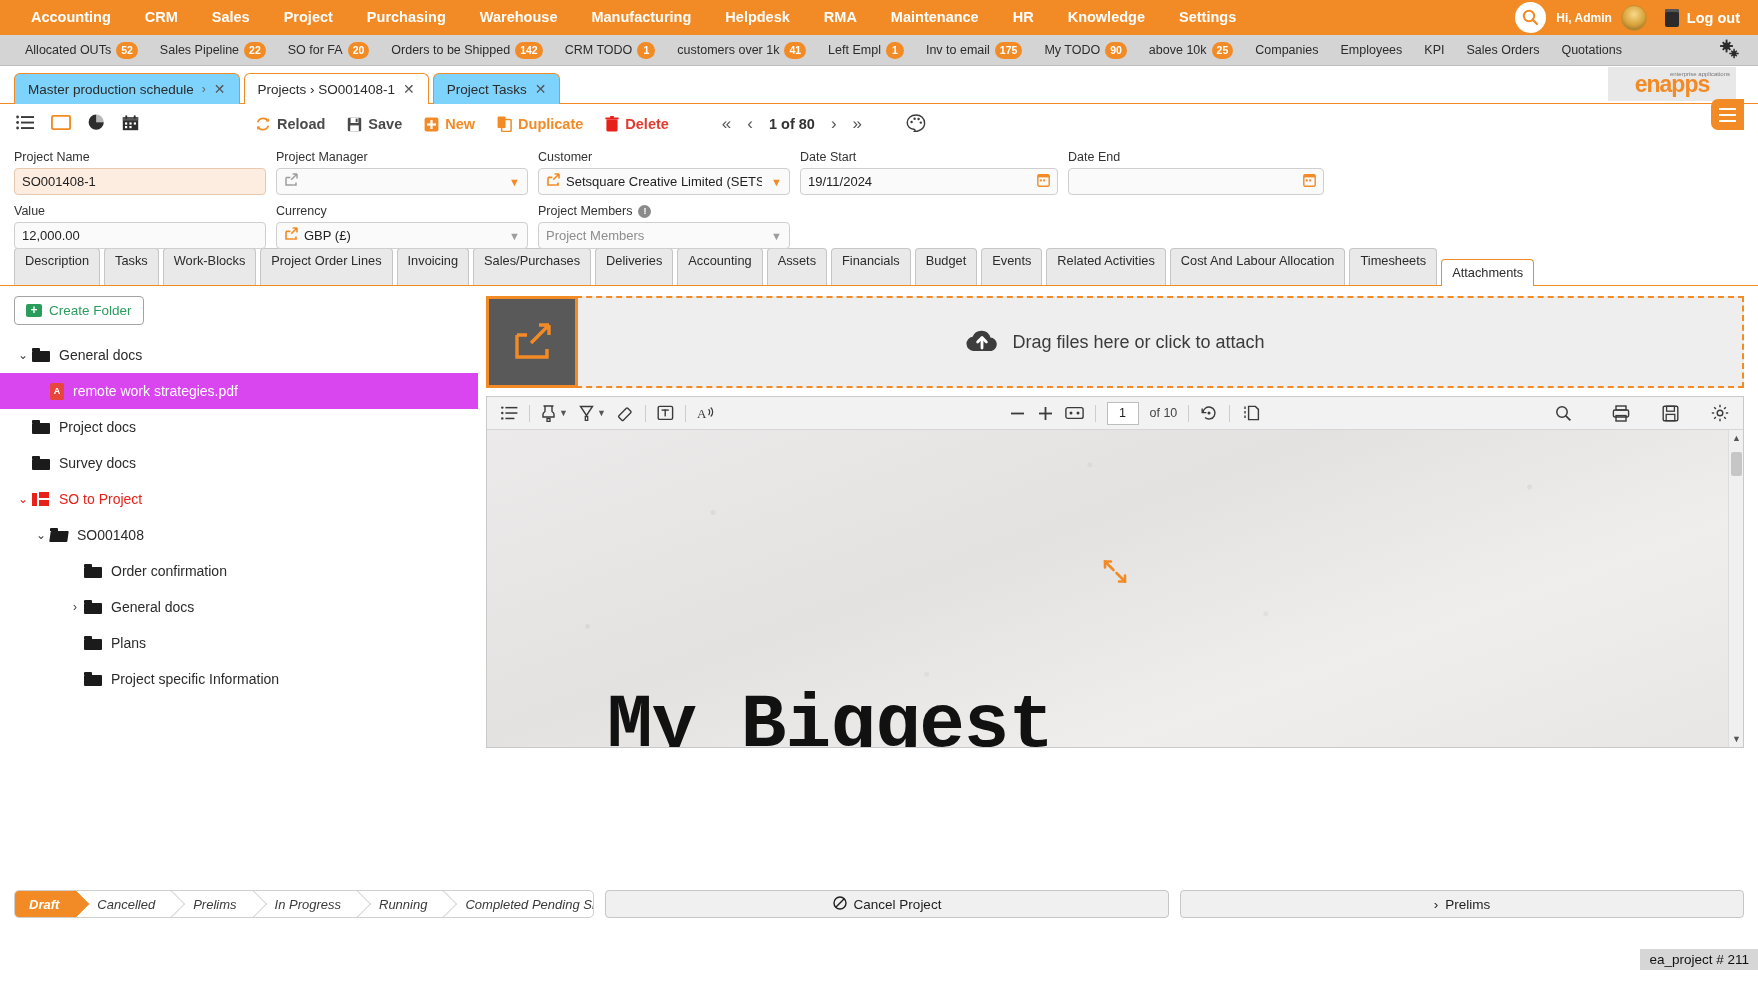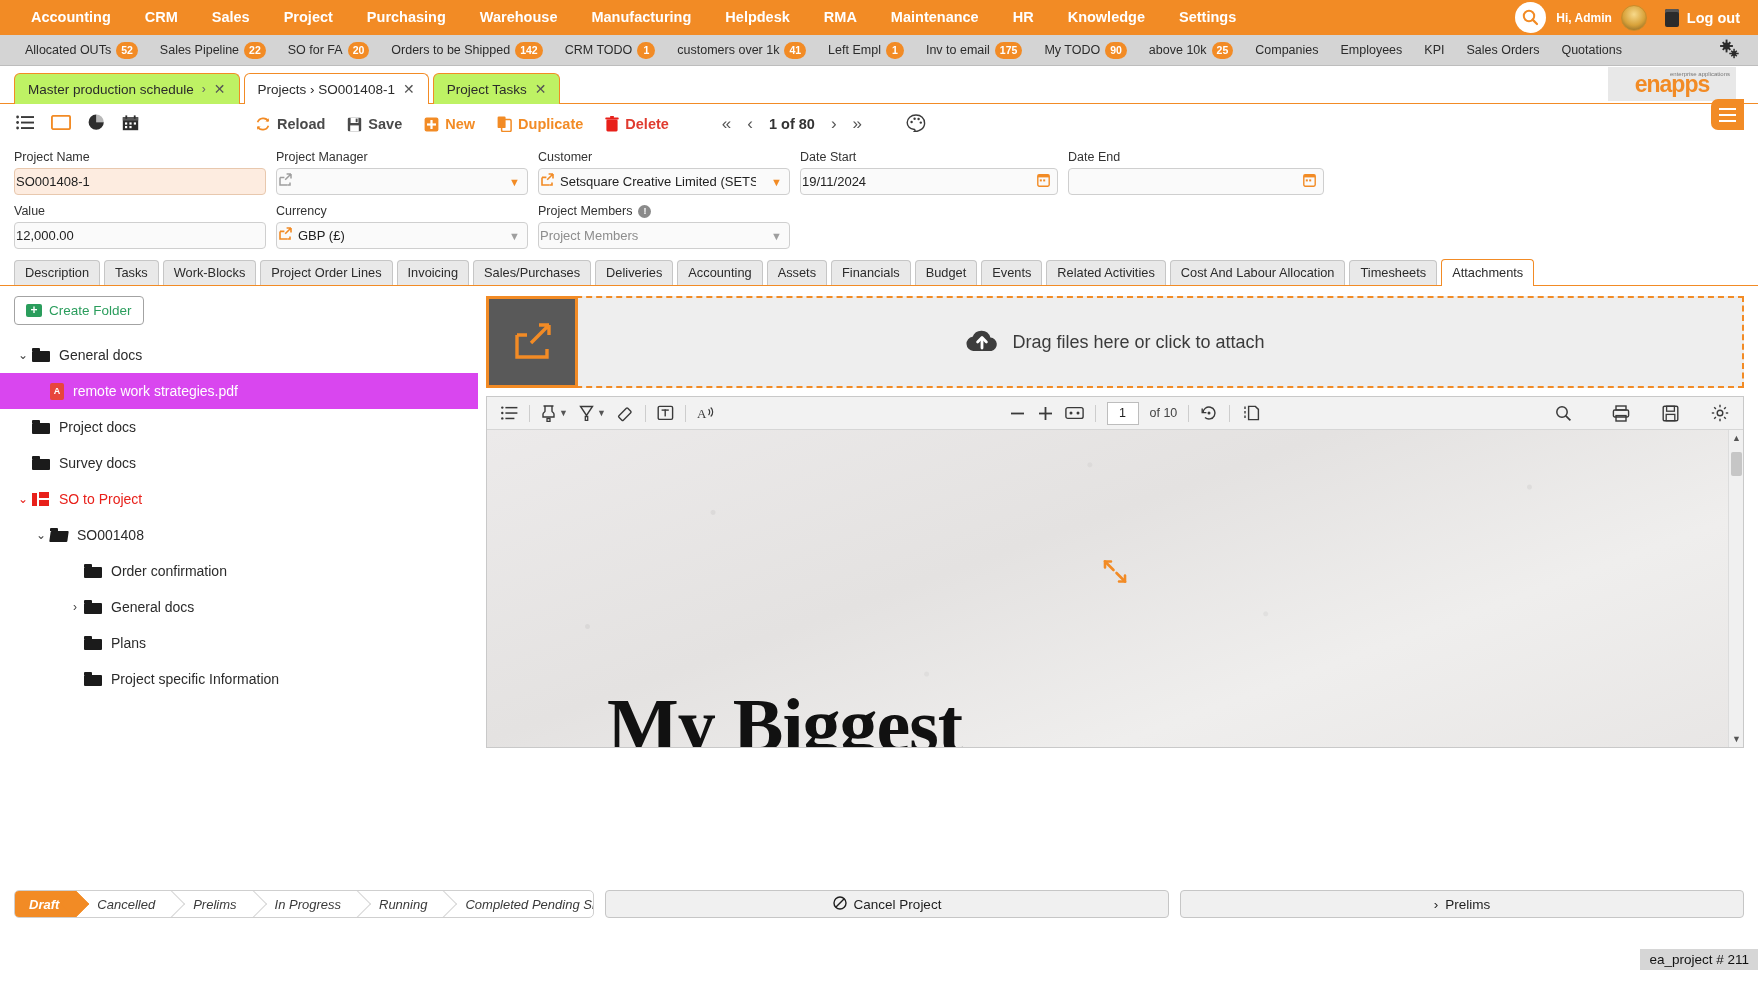--- a/index.html
+++ b/index.html
@@ -56,21 +56,21 @@
   .tabstrip {
     height:38px; background:#fff; display:flex; align-items:flex-end;
     padding-left:14px; position:relative;
   }
   .tabstrip::after{
     content:""; position:absolute; left:0; right:0; bottom:0; height:1px; background:#F28B25;
   }
   .wtab {
     height:31px; display:flex; align-items:center; gap:8px;
     padding:0 13px; border:1px solid #F28B25; border-bottom:none;
-    border-radius:6px 6px 0 0; background:#bef264; margin-right:4px;
+    border-radius:6px 6px 0 0; background:#7dd3fc; margin-right:4px;
     font-size:13.5px; color:#2b2b2b; cursor:pointer; position:relative; z-index:1;
   }
   .wtab.active { background:#fff; z-index:3; }
   .wtab .x { font-size:14px; color:#555; cursor:pointer; }
   .wtab .chev { color:#666; font-size:12px; }
   .enapps-logo{
     position:absolute; right:22px; top:1px; width:128px; height:34px;
     display:flex; align-items:center; justify-content:center;
     background:#e8e8e8; color:#F28B25; font-weight:bold; font-size:23px;
     font-family:"Liberation Sans", sans-serif; letter-spacing:-1px;
@@ -101,39 +101,39 @@
   .form { padding:6px 14px 0 14px; }
   .formrow { display:flex; gap:10px; margin-bottom:9px; }
   .fld { display:flex; flex-direction:column; }
   .fld .lab { font-size:12.5px; color:#333; margin-bottom:4px; display:flex; align-items:center; gap:6px;}
   .info-dot {
     width:13px;height:13px;border-radius:50%;background:#8a8a8a;color:#fff;
     font-size:9px;line-height:13px;text-align:center;font-weight:bold;
   }
   .inp {
     height:27px; border:1px solid #cfcfcf; border-radius:4px; background:#fafafa;
-    display:flex; align-items:center; padding:0 1px; font-size:13px; color:#222;
+    display:flex; align-items:center; padding:0 7px; font-size:13px; color:#222;
     position:relative; gap:6px;
   }
   .inp.highlight { background:#fdece0; border-color:#e8c8ae; }
   .inp .ph { color:#8d8d8d; }
   .inp .caret { position:absolute; right:7px; color:#F28B25; font-size:11px; }
   .inp .caret.grey { color:#9e9e9e; }
   .inp .cal { position:absolute; right:7px; }
   .ext-ico { flex:none; }
 
   
   .sectiontabs {
     display:flex; align-items:flex-end; padding-left:14px; gap:4px;
     border-bottom:1px solid #F28B25; height:28px; margin-top:4px;
   }
   .stab {
     border:1px solid #c6c6c6; border-bottom:none; border-radius:4px 4px 0 0;
     background:#e9e9e9; font-size:12.8px; color:#2b2b2b; padding:0 10px;
-    height:25px; line-height:24px; cursor:pointer; white-space:nowrap;
+    height:37px; line-height:24px; cursor:pointer; white-space:nowrap;
   }
   .stab.active { background:#fff; border-color:#F28B25; height:27px; line-height:26px; position:relative; top:1px; }
 
   
   .content { display:flex; height:494px; }
   .leftpane { width:484px; padding:10px 0 0 14px; }
   .createfolder {
     display:inline-flex; align-items:center; gap:7px; border:1px solid #a3a3a3;
     border-radius:4px; background:#fff; color:#2a9d5c; font-size:13.5px;
     padding:6px 11px; cursor:pointer; margin-bottom:8px;
@@ -191,21 +191,21 @@
       radial-gradient(circle at 18% 26%, rgba(0,0,0,.05) 0 2px, transparent 3px),
       radial-gradient(circle at 62% 58%, rgba(0,0,0,.045) 0 2px, transparent 3px),
       radial-gradient(circle at 83% 18%, rgba(0,0,0,.05) 0 2px, transparent 3px),
       radial-gradient(circle at 35% 77%, rgba(0,0,0,.04) 0 2px, transparent 3px),
       radial-gradient(circle at 8% 62%, rgba(0,0,0,.05) 0 2px, transparent 3px),
       radial-gradient(circle at 48% 11%, rgba(0,0,0,.04) 0 2px, transparent 3px),
       linear-gradient(160deg,#eceaea 0%,#e4e2e1 40%,#efeeed 70%,#e8e6e5 100%);
   }
   .pdfpage .bigtitle {
     position:absolute; left:120px; bottom:-22px; font-size:76px; font-weight:bold;
-    font-family:Liberation Serif, serif; color:#111; letter-spacing:-1px; white-space:nowrap;
+    font-family:Liberation Mono, monospace; color:#111; letter-spacing:-1px; white-space:nowrap;
   }
   .pdf-scroll { position:absolute; right:0; top:0; width:15px; height:100%; background:#f0f0f0;
      border-left:1px solid #dcdcdc; }
   .pdf-scroll .thumbbar{ position:absolute; top:22px; left:2px; width:11px; height:24px; background:#c6c6c6; border-radius:2px;}
   .pdf-scroll .arr{ position:absolute; left:0; width:15px; height:16px; text-align:center;
      font-size:9px; line-height:16px; color:#555; cursor:pointer;}
   .center-drag { position:absolute; left:50%; top:45%; transform:translate(-50%,-50%); }
 
   
   .footer { position:absolute; left:0; right:0; bottom:0; height:110px; background:#fff; }

